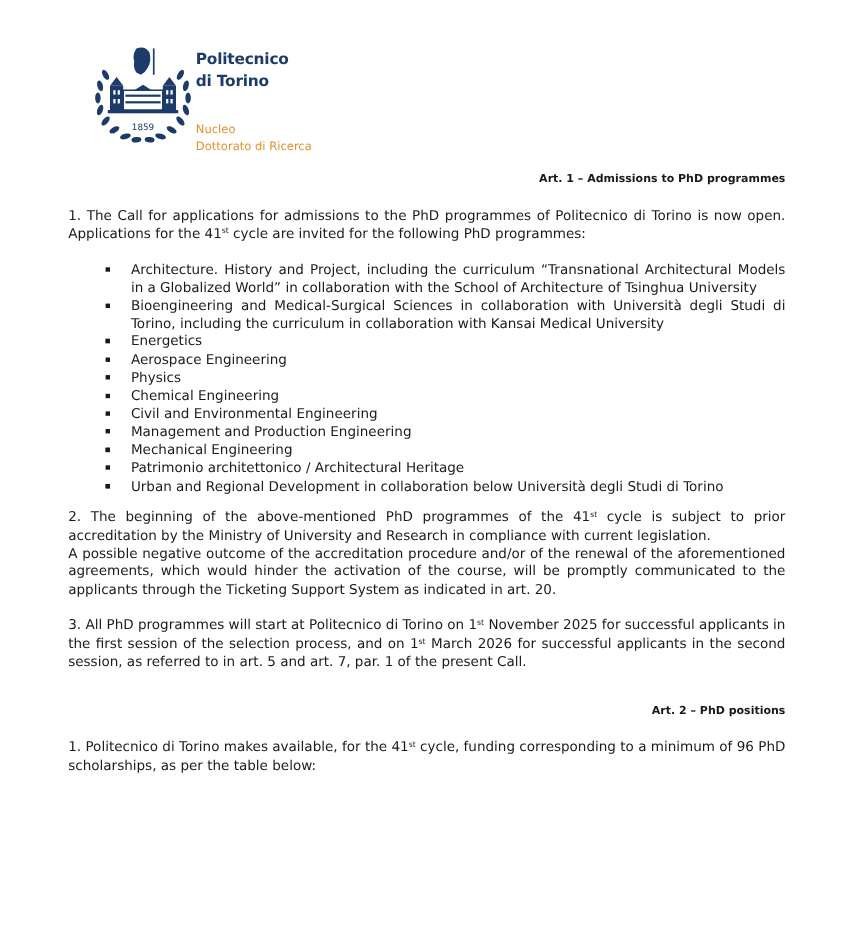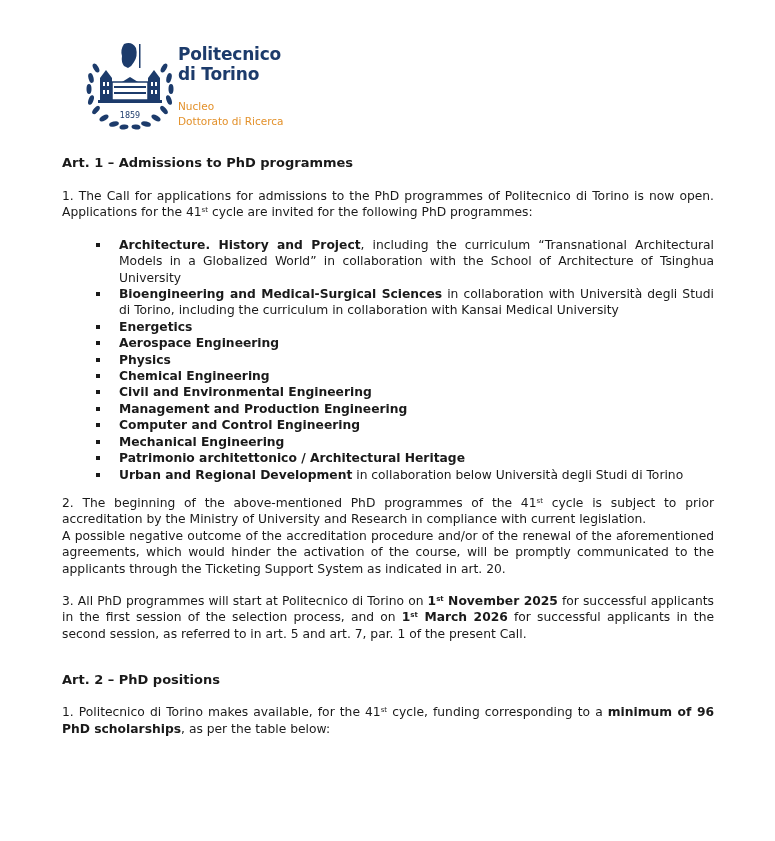--- a/index.html
+++ b/index.html
@@ -1,30 +1,30 @@
 <!DOCTYPE html>
 <html><head>
   <meta charset="utf-8">
   <style>
     html, body { margin: 0; padding: 0; background: #ffffff; }
     body { width: 775px; height: 841px; position: relative; overflow: hidden;
       font-family: "DejaVu Sans", sans-serif; color: #1a1a1a; }
     .logo { position: absolute; left: 82px; top: 38px; width: 230px; height: 100px; }
     .emblem { position: absolute; left: 0; top: 0; width: 96px; height: 96px; }
     .brand { position: absolute; left: 96px; top: 6px; color: #1c3b6b; font-weight: bold;
-      font-size: 17px; line-height: 20px; letter-spacing: -0.2px; }
-    .sub { position: absolute; left: 96px; top: 61px; color: #e3912b; font-size: 10.5px; line-height: 15px; }
+      font-size: 14px; line-height: 20px; letter-spacing: -0.2px; }
+    .sub { position: absolute; left: 96px; top: 73px; color: #e3912b; font-size: 10.5px; line-height: 15px; }
     .content { position: absolute; left: 62px; top: 155px; width: 652px; font-size: 12.3px; line-height: 16.4px; }
-    h2 { font-size: 13px; font-weight: bold; margin: 0; line-height: 16px; }
+    h2 { font-size: 10px; font-weight: bold; margin: 0; line-height: 16px; text-align: right; }
     p { margin: 0; text-align: justify; }
     sup { font-size: 7px; line-height: 0; vertical-align: 4px; }
     ul { list-style: none; margin: 0; padding: 0; }
     li { position: relative; padding-left: 57px; text-align: justify; }
     li .bul { position: absolute; left: 34px; top: 6px; width: 4px; height: 4px; background: #1a1a1a; }
-    b { font-weight: bold; }
+    b { font-weight: normal; }
   </style>
 </head>
 <body>
 
 <div class="logo">
   <svg class="emblem" viewBox="0 0 96 96">
     <g fill="#1c3b6b">
 
       <ellipse cx="14" cy="30" rx="2.5" ry="5" transform="rotate(-30 14 30)"></ellipse>
       <ellipse cx="9" cy="40" rx="2.5" ry="5" transform="rotate(-15 9 40)"></ellipse>
@@ -87,21 +87,21 @@
   <ul id="programme-list">
       <li><span class="bul"></span><b>Architecture. History and Project</b><span>, including the curriculum “Transnational Architectural Models in a Globalized World” in collaboration with the School of Architecture of Tsinghua University</span></li>
       <li><span class="bul"></span><b>Bioengineering and Medical-Surgical Sciences</b><span> in collaboration with Università degli Studi di Torino, including the curriculum in collaboration with Kansai Medical University</span></li>
       <li><span class="bul"></span><span></span></li>
       <li><span class="bul"></span><b>Energetics</b><span></span></li>
       <li><span class="bul"></span><b>Aerospace Engineering</b><span></span></li>
       <li><span class="bul"></span><b>Physics</b><span></span></li>
       <li><span class="bul"></span><b>Chemical Engineering</b><span></span></li>
       <li><span class="bul"></span><b>Civil and Environmental Engineering</b><span></span></li>
       <li><span class="bul"></span><b>Management and Production Engineering</b><span></span></li>
-      <li><span class="bul"></span><b>Computer and Control Engineering</b><span></span></li>
+      <li><span class="bul"></span><span></span></li>
       <li><span class="bul"></span><b>Mechanical Engineering</b><span></span></li>
       <li><span class="bul"></span><b>Patrimonio architettonico / Architectural Heritage</b><span></span></li>
       <li><span class="bul"></span><span></span></li>
       <li><span class="bul"></span><b>Urban and Regional Development</b><span> in collaboration below Università degli Studi di Torino</span></li>
     </ul>
   <div style="height:12px"></div>
   <p><span>2. The beginning of the above-mentioned PhD programmes of the 41</span><sup>st</sup><span> cycle is subject to prior accreditation by the Ministry of University and Research in compliance with current legislation.</span></p>
   <p>A possible negative outcome of the accreditation procedure and/or of the renewal of the aforementioned agreements, which would hinder the activation of the course, will be promptly communicated to the applicants through the Ticketing Support System as indicated in art. 20.</p>
   <div style="height:16px"></div>
   <p><span>3. All PhD programmes will start at Politecnico di Torino on </span><b><span>1</span><sup>st</sup><span> November 2025</span></b><span> for successful applicants in the first session of the selection process, and on </span><b><span>1</span><sup>st</sup><span> March 2026</span></b><span> for successful applicants in the second session, as referred to in art. 5 and art. 7, par. 1 of the present Call.</span></p>

